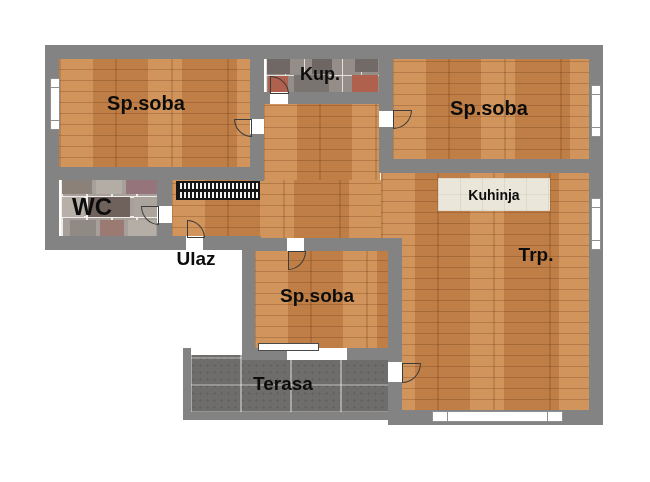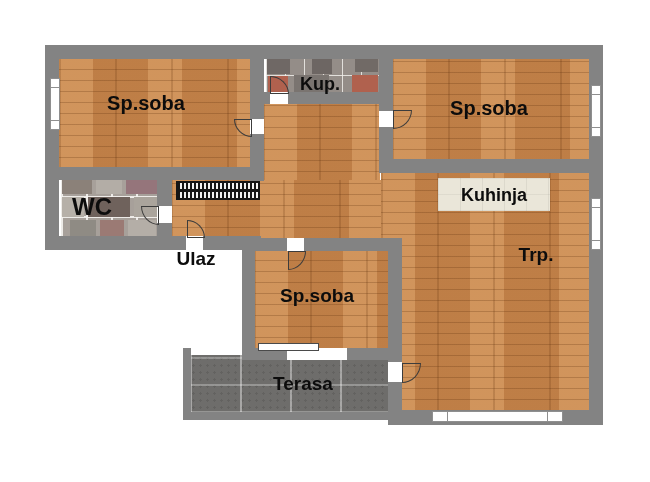--- a/index.html
+++ b/index.html
@@ -143,22 +143,22 @@
   <div class="abs door arc-tr" style="left:270px;top:76px;width:17px;height:16px;"></div>
   <div class="abs door arc-br" style="left:393px;top:110px;width:17px;height:17px;"></div>
   <div class="abs door arc-bl" style="left:141px;top:206px;width:16px;height:17px;"></div>
   <div class="abs door arc-tr" style="left:187px;top:220px;width:16px;height:16px;"></div>
   <div class="abs door arc-br" style="left:288px;top:251px;width:16px;height:17px;"></div>
   <div class="abs door arc-br" style="left:402px;top:363px;width:17px;height:18px;"></div>
 
   <div class="abs radiator" style="left:176px;top:181px;width:80px;height:15px;"></div>
 
   <div class="abs room-label" style="left:146px;top:103px;font-size:20px;">Sp.soba</div>
-  <div class="abs room-label" style="left:320px;top:84px;font-size:18px;">Kup.</div>
+  <div class="abs room-label" style="left:320px;top:74px;font-size:18px;">Kup.</div>
   <div class="abs room-label" style="left:489px;top:108px;font-size:20px;">Sp.soba</div>
   <div class="abs room-label" style="left:92px;top:207px;font-size:24px;">WC</div>
-  <div class="abs room-label" style="left:494px;top:195px;font-size:18px;">Kuhinja</div>
+  <div class="abs room-label" style="left:494px;top:195px;font-size:14px;">Kuhinja</div>
   <div class="abs room-label" style="left:196px;top:259px;font-size:19px;">Ulaz</div>
   <div class="abs room-label" style="left:536px;top:255px;font-size:19px;">Trp.</div>
   <div class="abs room-label" style="left:317px;top:296px;font-size:19px;">Sp.soba</div>
-  <div class="abs room-label" style="left:303px;top:384px;font-size:19px;">Terasa</div>
+  <div class="abs room-label" style="left:283px;top:384px;font-size:19px;">Terasa</div>
 
 </div>
 
 </body></html>

